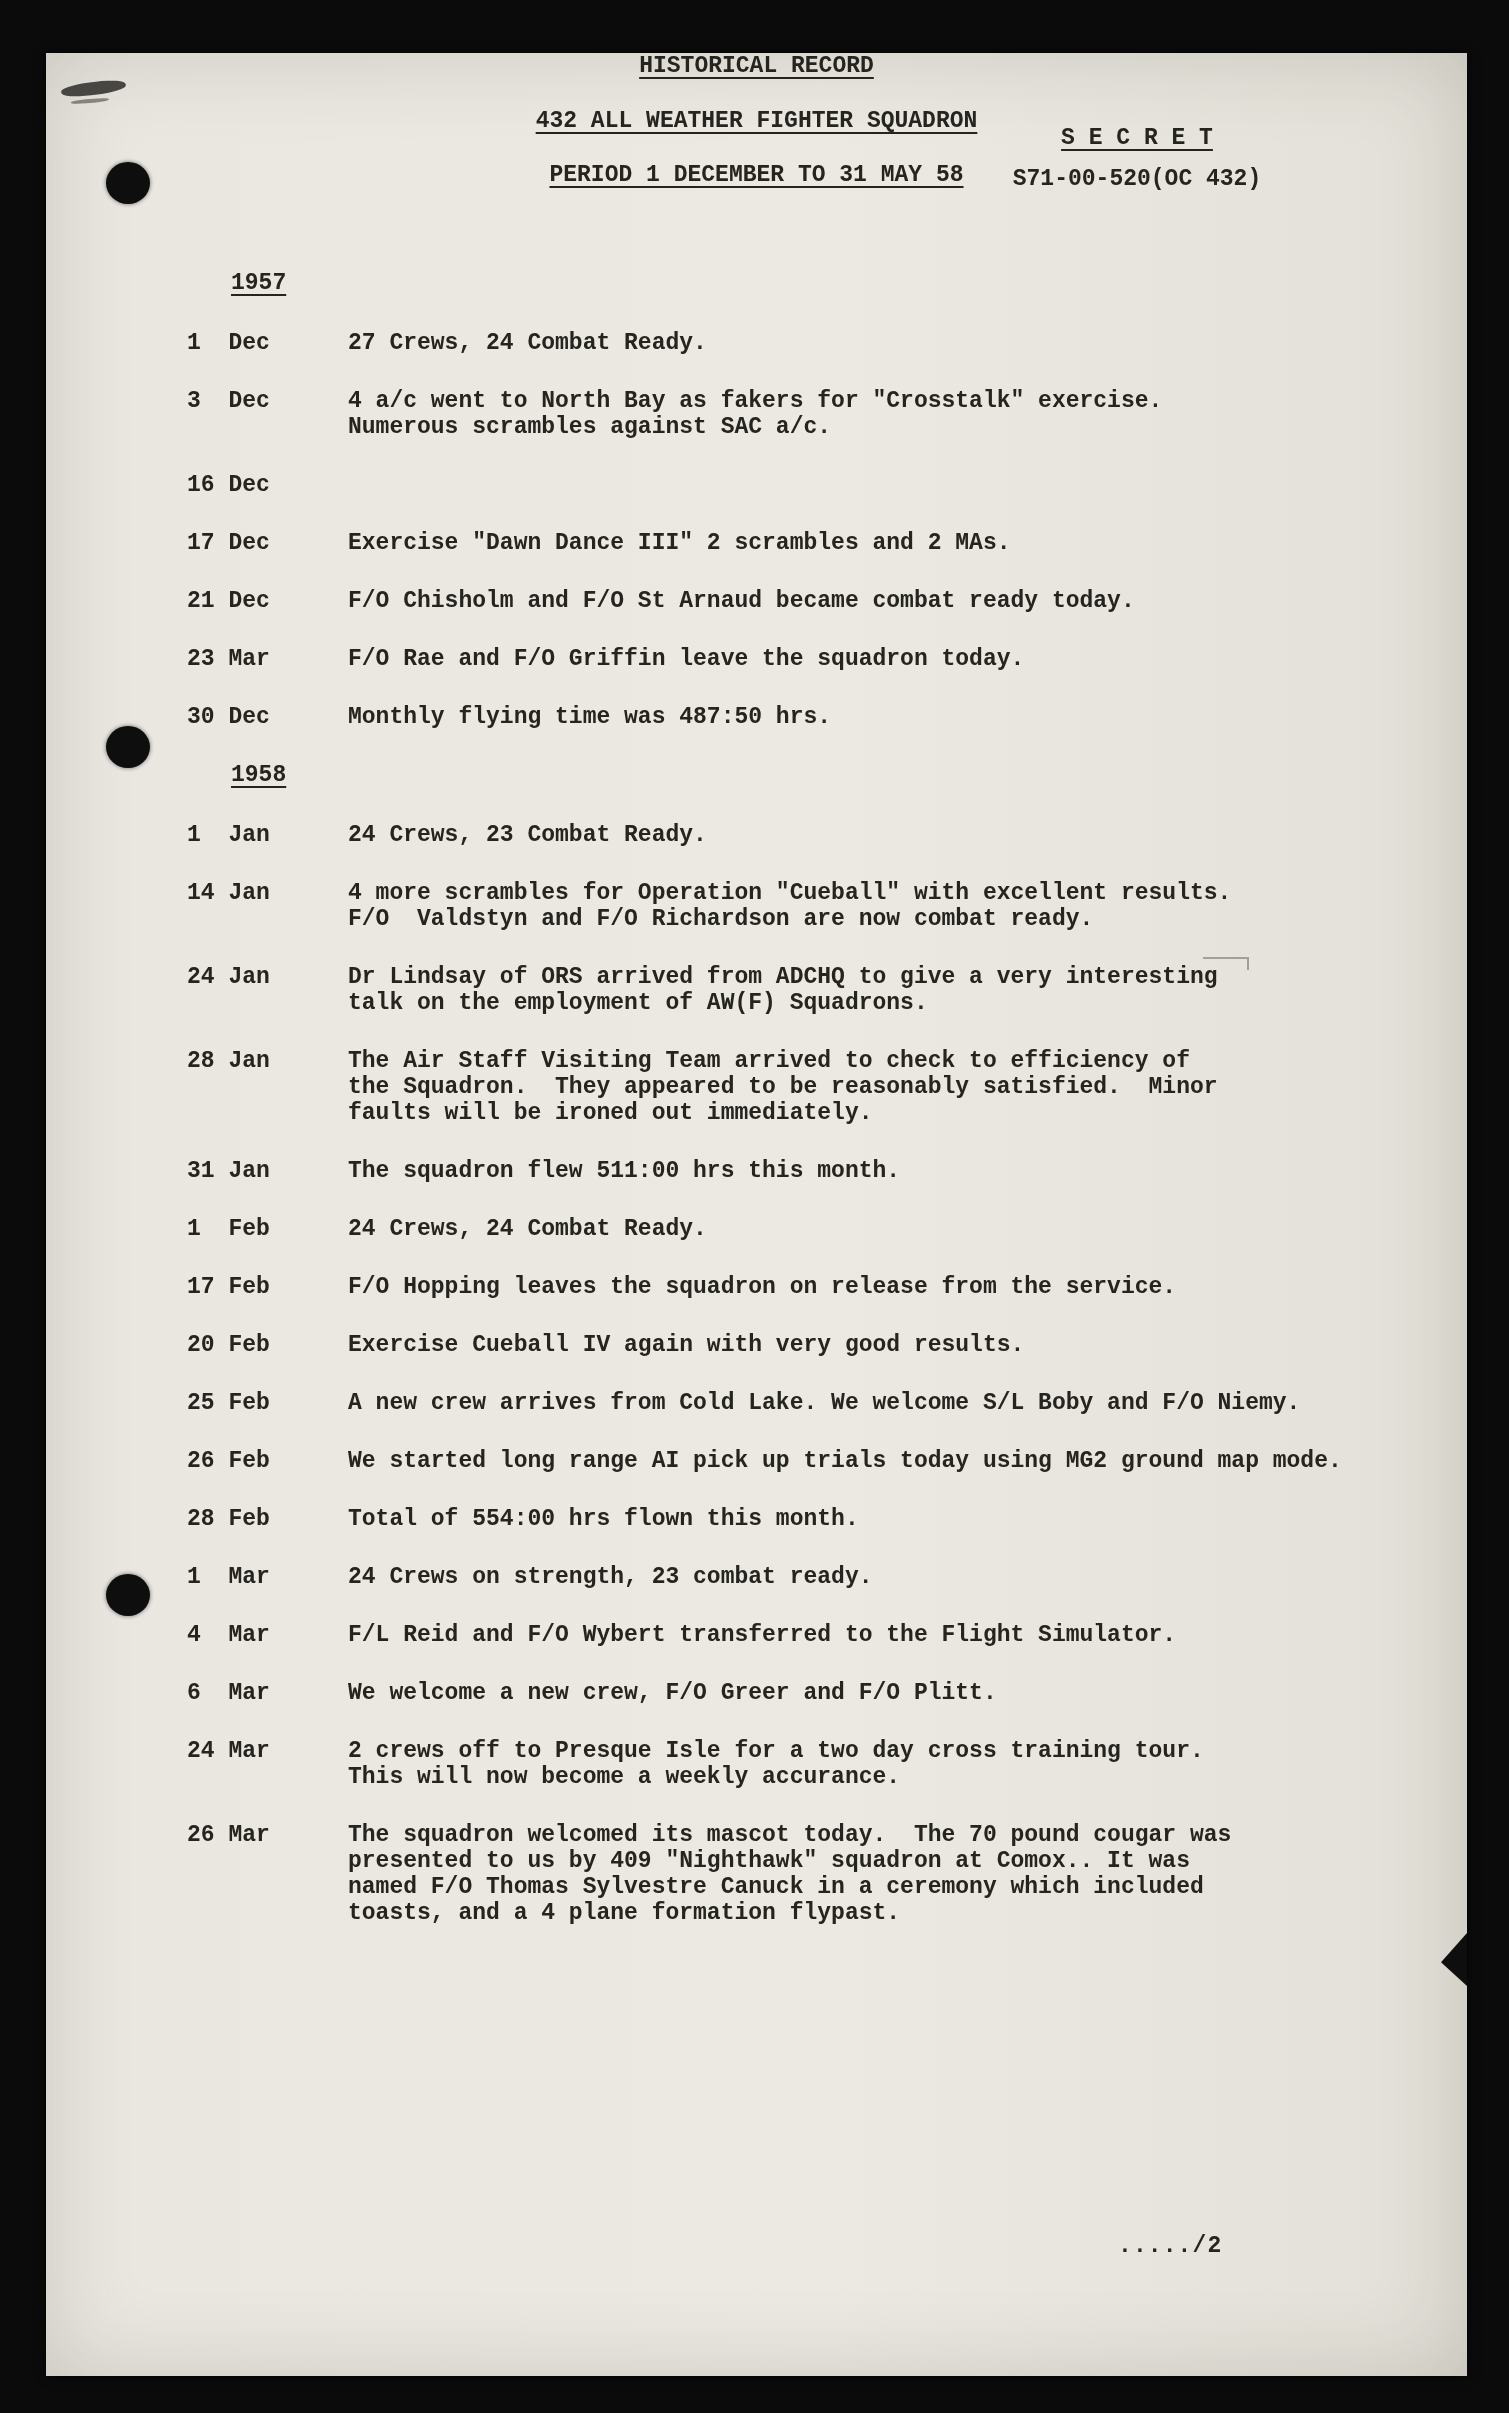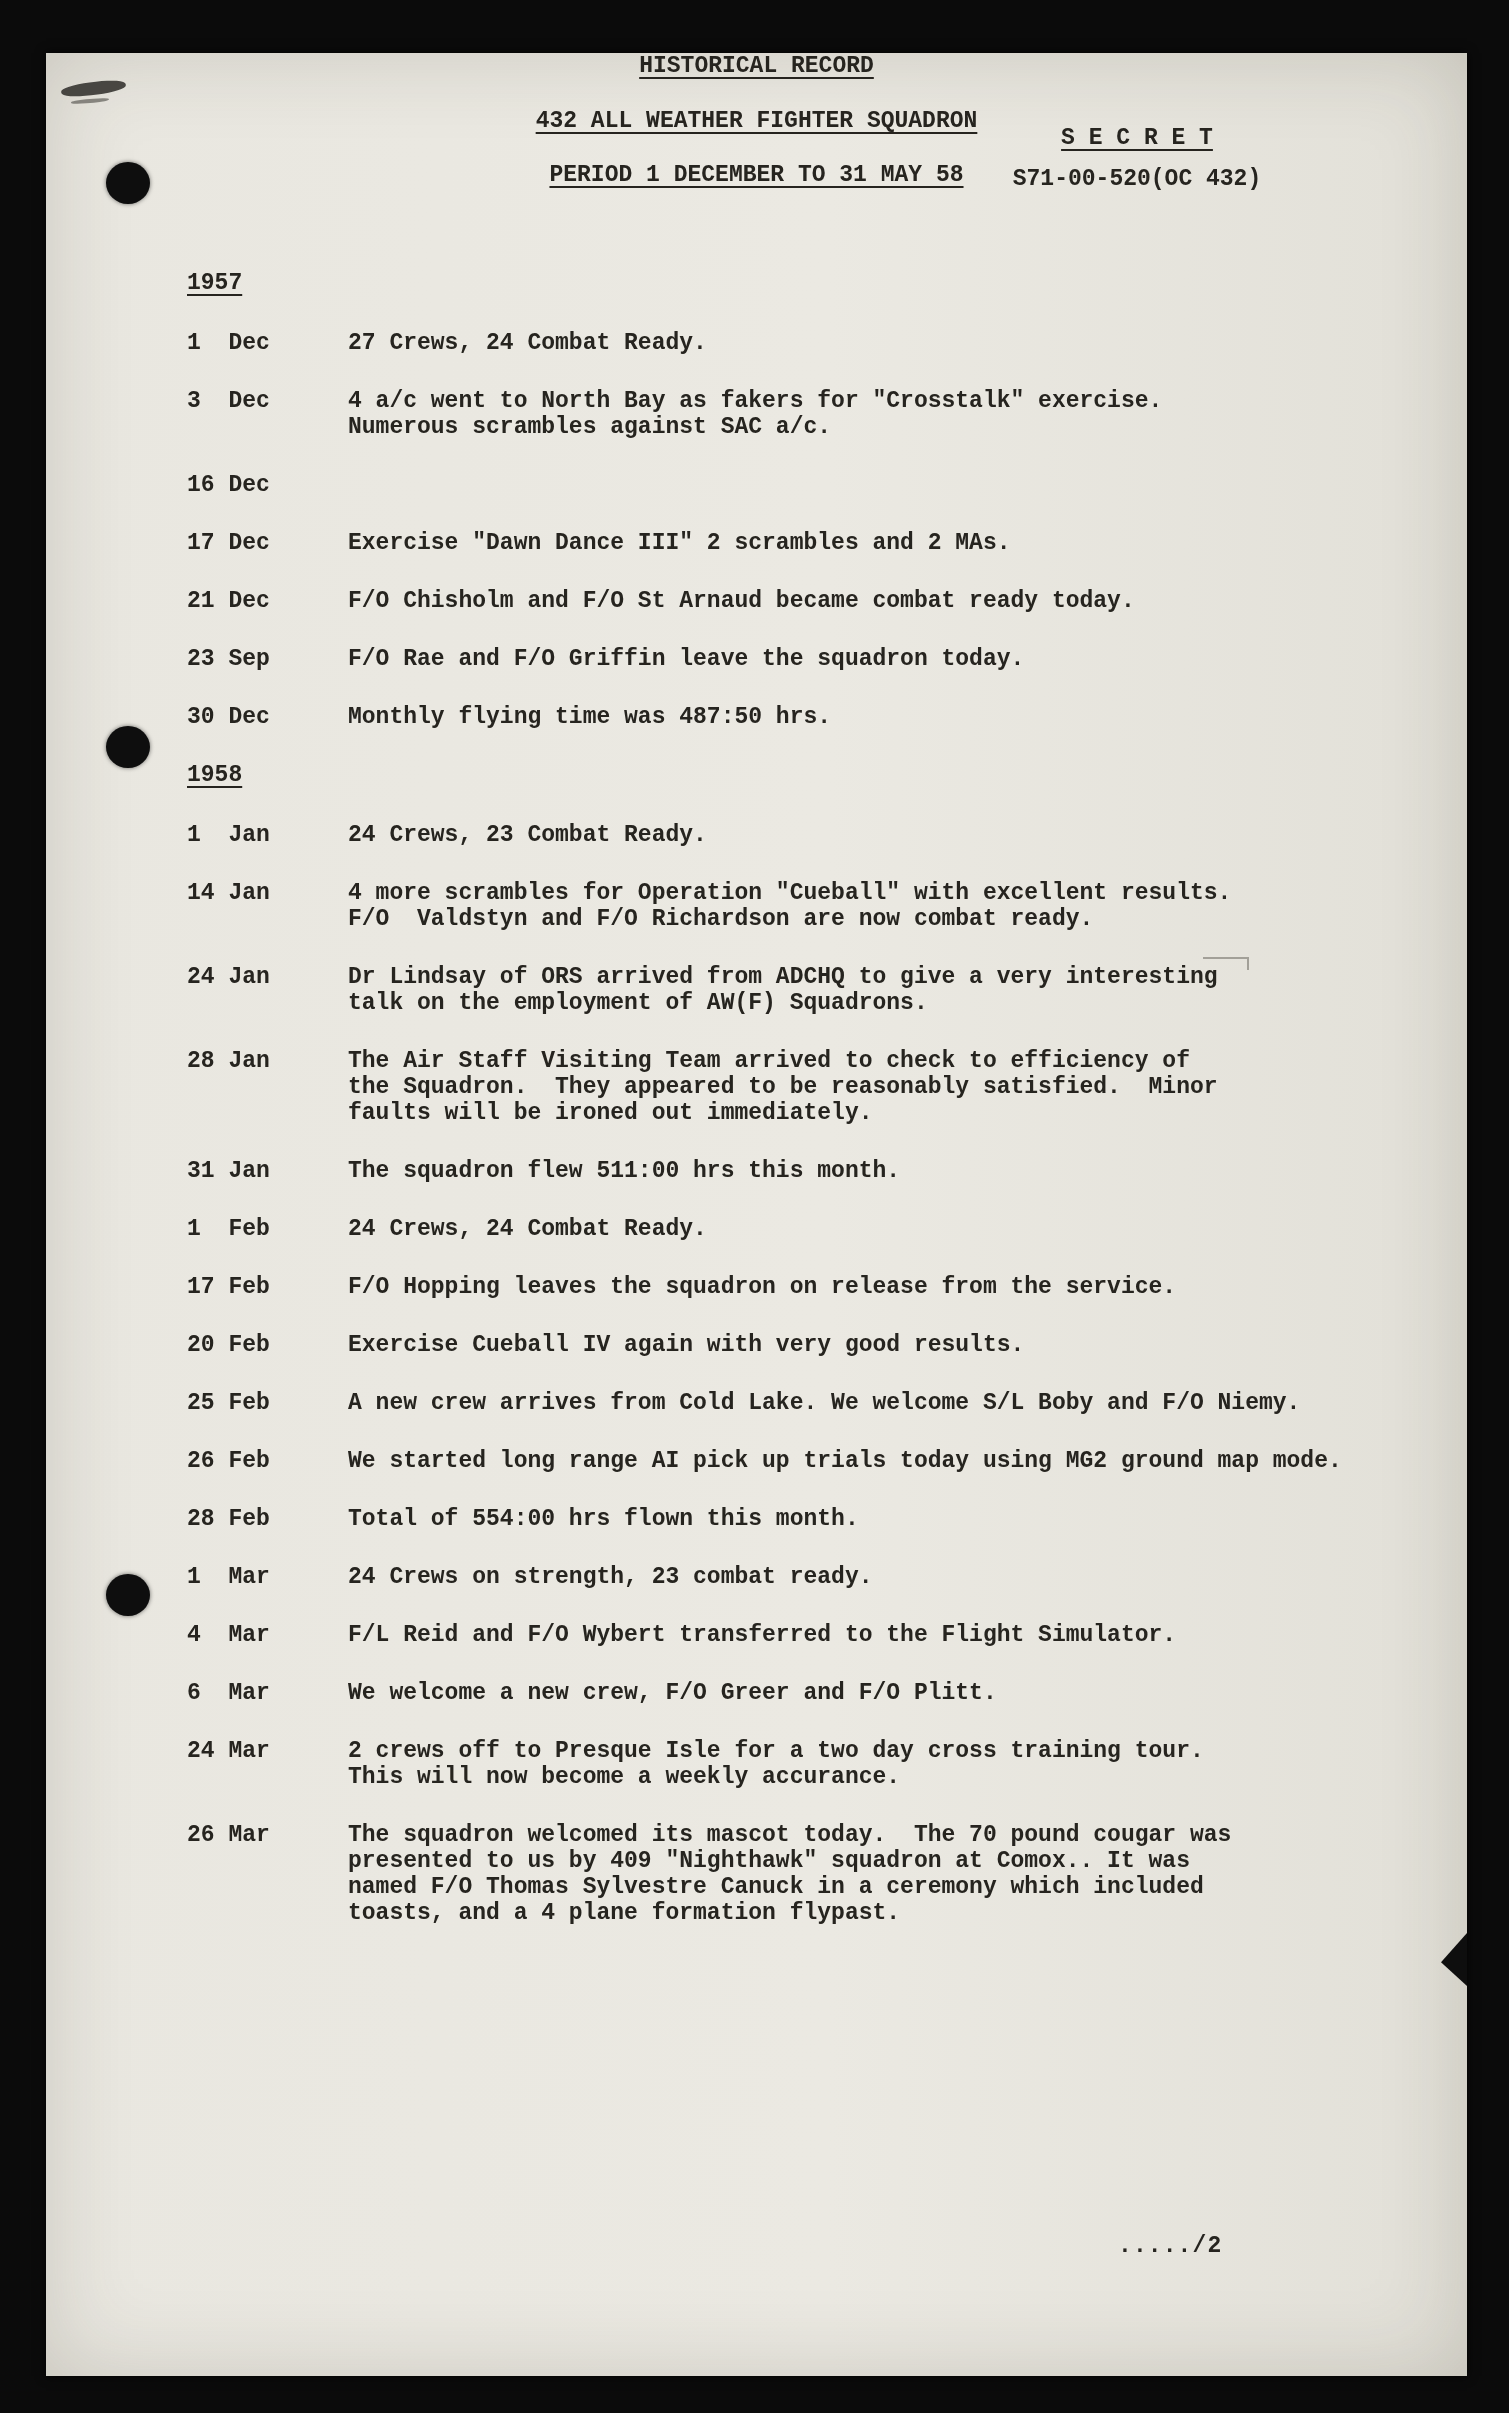--- a/index.html
+++ b/index.html
@@ -31,21 +31,21 @@
     position: absolute;
     top: 72px; left: 954px;
     width: 274px;
     text-align: center;
   }
   .classification .ref { margin-top: 15px; }
   .titles { text-align: center; }
   .titles .line { margin-bottom: 28.5px; }
   .titles .line:last-child { margin-bottom: 0; }
   .content { padding-top: 82px; margin-left: 141px; }
-  .year { width: max-content; margin-bottom: 34px; }
+  .year { width: max-content; margin-bottom: 34px; margin-left: 44px; }
   .entry { display: flex; margin-bottom: 32px; }
   .entry .date { flex: 0 0 161px; width: 161px; white-space: pre; }
   .entry .text { width: 1092px; white-space: pre-wrap; }
   .footer { position: absolute; left: 1072px; top: 2180px; letter-spacing: 1.1px; }
 
   
   .hole {
     position: absolute;
     width: 44px; height: 42px;
     background: #0e0e0e;
@@ -132,21 +132,21 @@
       </div>
       <div class="entry">
         <div class="date">17 Dec</div>
         <div class="text">Exercise "Dawn Dance III" 2 scrambles and 2 MAs.</div>
       </div>
       <div class="entry">
         <div class="date">21 Dec</div>
         <div class="text">F/O Chisholm and F/O St Arnaud became combat ready today.</div>
       </div>
       <div class="entry">
-        <div class="date">23 Sep</div>
+        <div class="date">23 Mar</div>
         <div class="text">F/O Rae and F/O Griffin leave the squadron today.</div>
       </div>
       <div class="entry">
         <div class="date">30 Dec</div>
         <div class="text">Monthly flying time was 487:50 hrs.</div>
       </div>
 
       <div class="year"><span class="u">1958</span></div>
 
       <div class="entry">

